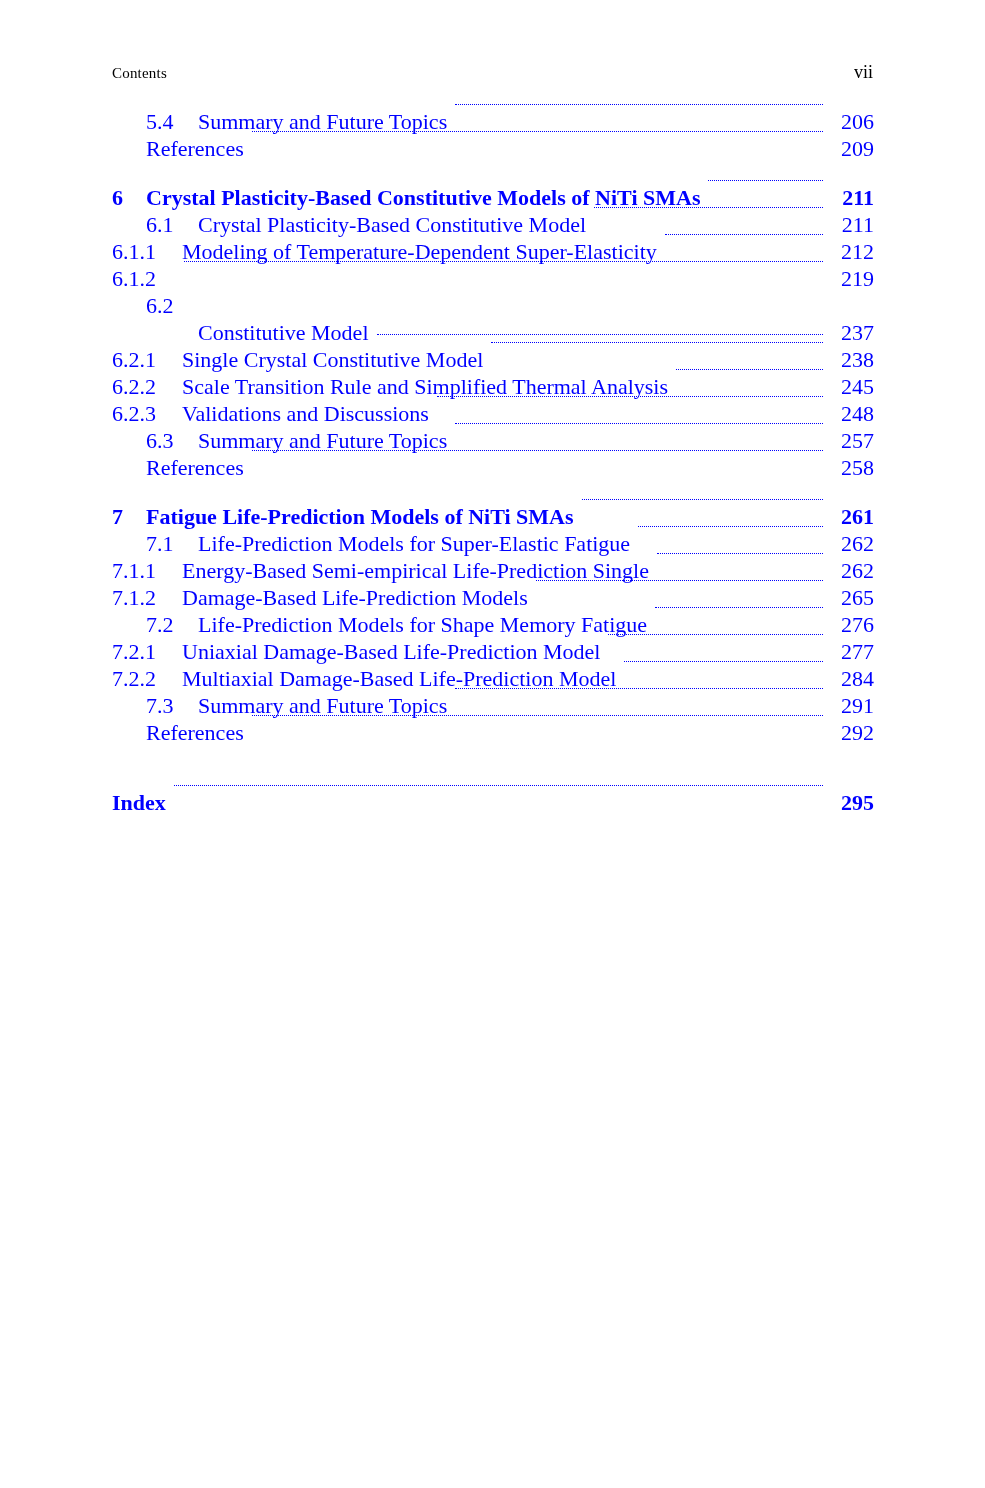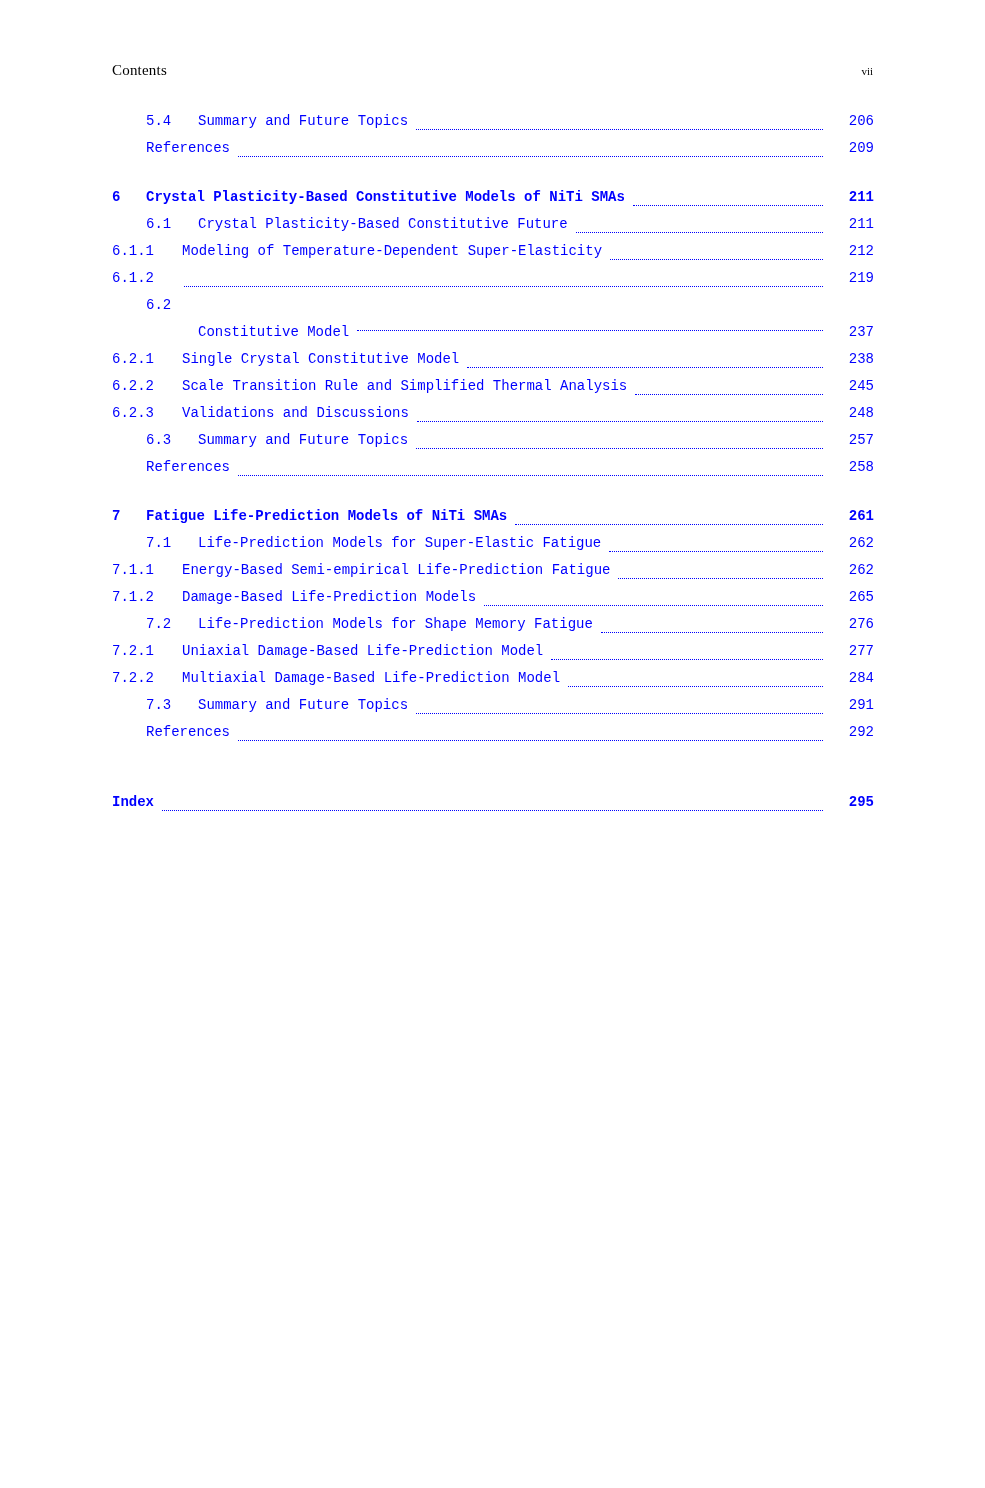--- a/index.html
+++ b/index.html
@@ -30,37 +30,36 @@
     height: 20px;
     display: flex;
     justify-content: space-between;
     align-items: baseline;
     color: #000000;
     font-size: 15px;
     font-family: "Liberation Serif", serif;
     text-align: right;
   }
   .runhead .label { letter-spacing: 0.2px; }
-  .runhead .folio { font-size: 11px; }
+  .runhead .folio { font-size: 18px; }
 
   
   .toc {
     position: absolute;
     top: 108px;
     left: 112px;
     width: 762px;
   }
 
   .row {
     display: flex;
-    align-items: flex-end;
-    font-size: 14px;
+    align-items: flex-start;
+    font-size: 22px;
     line-height: 27px;
     color: #0000ff;
-    font-family: Liberation Mono, monospace;
   }
   .row.chapter {
     font-weight: bold;
     margin-top: 22px;
   }
   .row.sub { }
   .num {
     flex: 0 0 auto;
     text-align: left;
   }
@@ -133,21 +132,21 @@
         <span class="pageno">209</span>
       </div>
       <div class="row chapter">
         <span class="num lvl0">6</span>
         <span class="title">Crystal Plasticity-Based Constitutive Models of NiTi SMAs</span>
         <span class="dots"></span>
         <span class="pageno">211</span>
       </div>
       <div class="row sub">
         <span class="num lvl1">6.1</span>
-        <span class="title">Crystal Plasticity-Based Constitutive Future</span>
+        <span class="title">Crystal Plasticity-Based Constitutive Model</span>
         <span class="dots"></span>
         <span class="pageno">211</span>
       </div>
       <div class="row sub">
         <span class="num lvl2">6.1.1</span>
         <span class="title">Modeling of Temperature-Dependent Super-Elasticity</span>
         <span class="dots"></span>
         <span class="pageno">212</span>
       </div>
       <div class="row sub">
@@ -203,21 +202,21 @@
         <span class="pageno">261</span>
       </div>
       <div class="row sub">
         <span class="num lvl1">7.1</span>
         <span class="title">Life-Prediction Models for Super-Elastic Fatigue</span>
         <span class="dots"></span>
         <span class="pageno">262</span>
       </div>
       <div class="row sub">
         <span class="num lvl2">7.1.1</span>
-        <span class="title">Energy-Based Semi-empirical Life-Prediction Fatigue</span>
+        <span class="title">Energy-Based Semi-empirical Life-Prediction Single</span>
         <span class="dots"></span>
         <span class="pageno">262</span>
       </div>
       <div class="row sub">
         <span class="num lvl2">7.1.2</span>
         <span class="title">Damage-Based Life-Prediction Models</span>
         <span class="dots"></span>
         <span class="pageno">265</span>
       </div>
       <div class="row sub">

